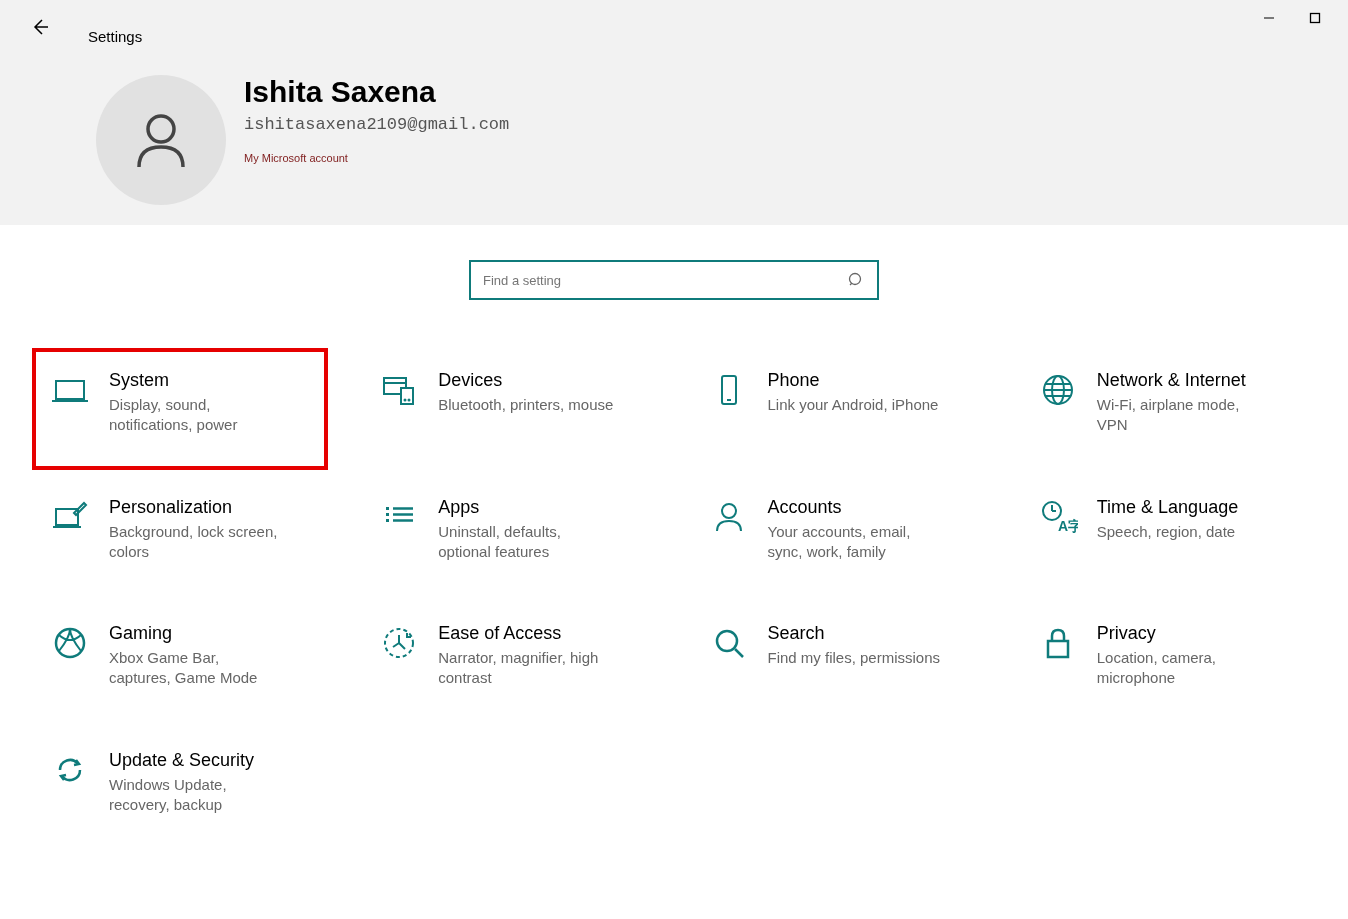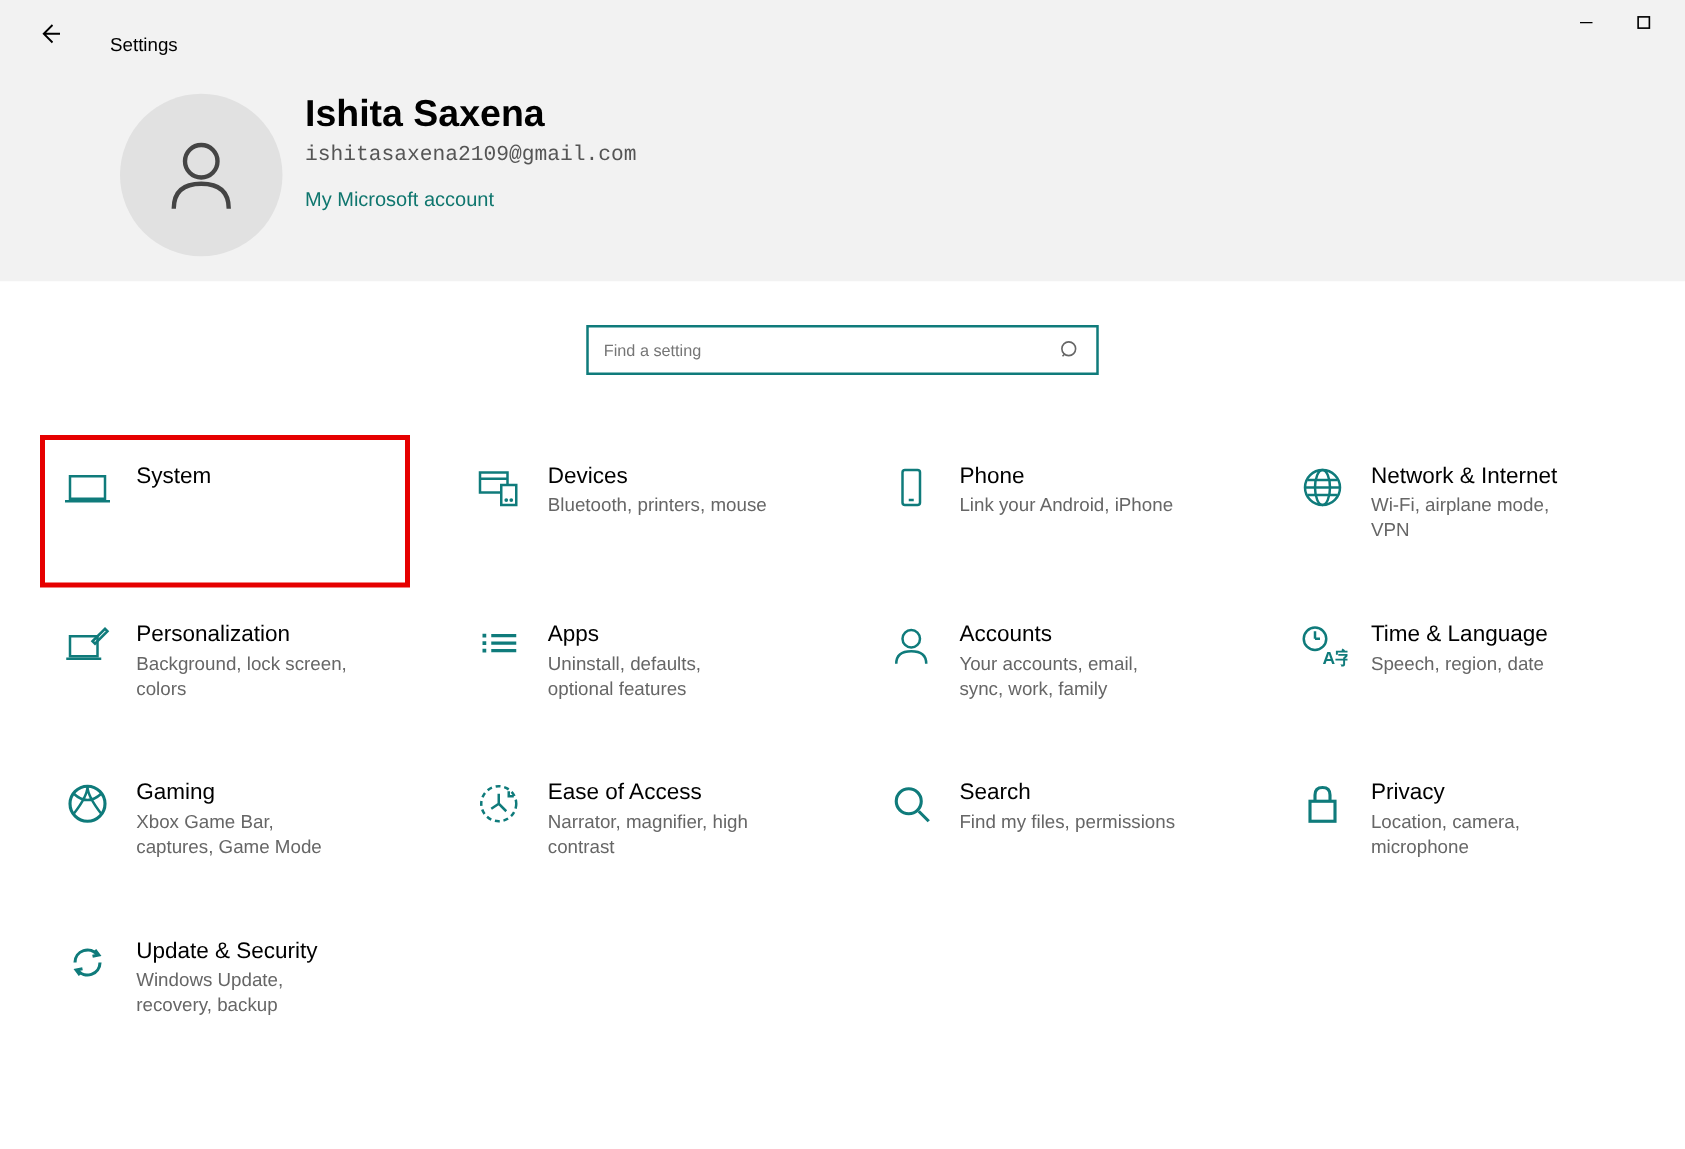--- a/index.html
+++ b/index.html
@@ -10,21 +10,21 @@
     .back-btn { width: 36px; height: 36px; display: flex; align-items: center; justify-content: center; cursor: pointer; margin-left: 12px; }
     .app-title { margin-left: 30px; font-size: 15px; font-weight: 400; }
     .window-controls { position: absolute; right: 10px; top: 0; display: flex; }
     .window-ctrl { width: 46px; height: 36px; display: flex; align-items: center; justify-content: center; cursor: pointer; }
     
     .profile { display: flex; align-items: flex-start; padding-left: 96px; padding-top: 30px; }
     .avatar { width: 130px; height: 130px; border-radius: 50%; background: #e1e1e1; display: flex; align-items: center; justify-content: center; }
     .profile-text { margin-left: 18px; }
     .profile-name { font-size: 30px; font-weight: 600; margin-bottom: 6px; }
     .profile-email { font-size: 17px; color: #555; margin-bottom: 18px; font-family: Liberation Mono, monospace; }
-    .profile-link { font-size: 16px; color: #0f766e; cursor: pointer; }
+    .profile-link { font-size: 11px; color: #7f1d1d; cursor: pointer; }
     
     .content { padding: 35px 30px 0 30px; }
     .search-row { display: flex; justify-content: center; margin-bottom: 60px; }
     .search-box { width: 410px; height: 40px; border: 2px solid #0f7b7b; display: flex; align-items: center; padding: 0 12px; }
     .search-input { flex: 1; border: none; outline: none; font-size: 13px; color: #666; background: transparent; }
     .search-icon { color: #666; }
     
     .grid { display: grid; grid-template-columns: repeat(4, 1fr); column-gap: 10px; row-gap: 55px; padding: 0 6px; gap: 41px; }
     .tile { display: flex; align-items: flex-start; padding: 10px; cursor: pointer; }
     .tile.highlighted { border: 4px solid #e60000; padding: 18px 10px 30px 10px; margin: -12px -4px -24px -4px; }
@@ -92,20 +92,21 @@
 
     <div class="tile highlighted">
       <div class="tile-icon">
         <svg width="40" height="40" viewBox="0 0 40 40">
             <rect x="6" y="11" width="28" height="18" stroke="#0f7b7b" stroke-width="2" fill="none"></rect>
             <line x1="2" y1="31" x2="38" y2="31" stroke="#0f7b7b" stroke-width="2"></line>
           </svg>
       </div>
       <div class="tile-text">
         <div class="tile-title">System</div>
+        <div class="tile-desc">Display, sound, notifications, power</div>
       </div>
     </div>
 
     <div class="tile">
       <div class="tile-icon">
         <svg width="40" height="40" viewBox="0 0 40 40">
             <rect x="5" y="8" width="22" height="16" stroke="#0f7b7b" stroke-width="2" fill="none"></rect>
             <line x1="5" y1="13" x2="27" y2="13" stroke="#0f7b7b" stroke-width="2"></line>
             <rect x="22" y="18" width="12" height="16" stroke="#0f7b7b" stroke-width="2" fill="#fff"></rect>
             <circle cx="26" cy="30" r="1.5" fill="#0f7b7b"></circle>

